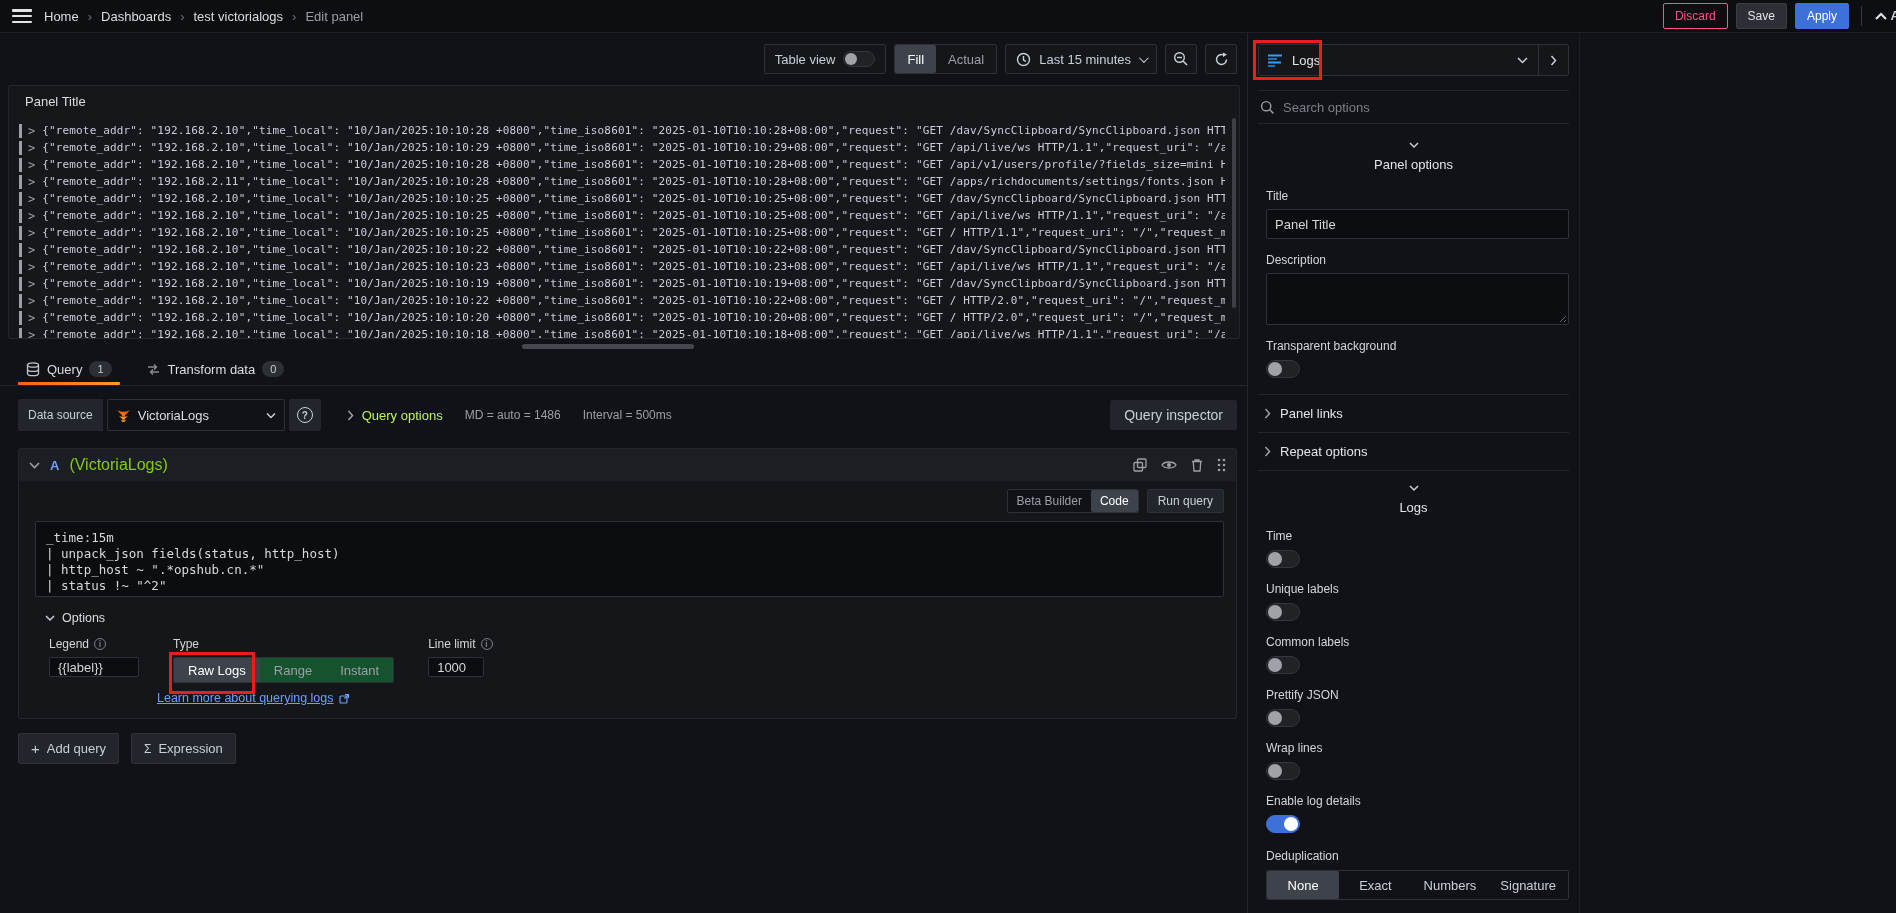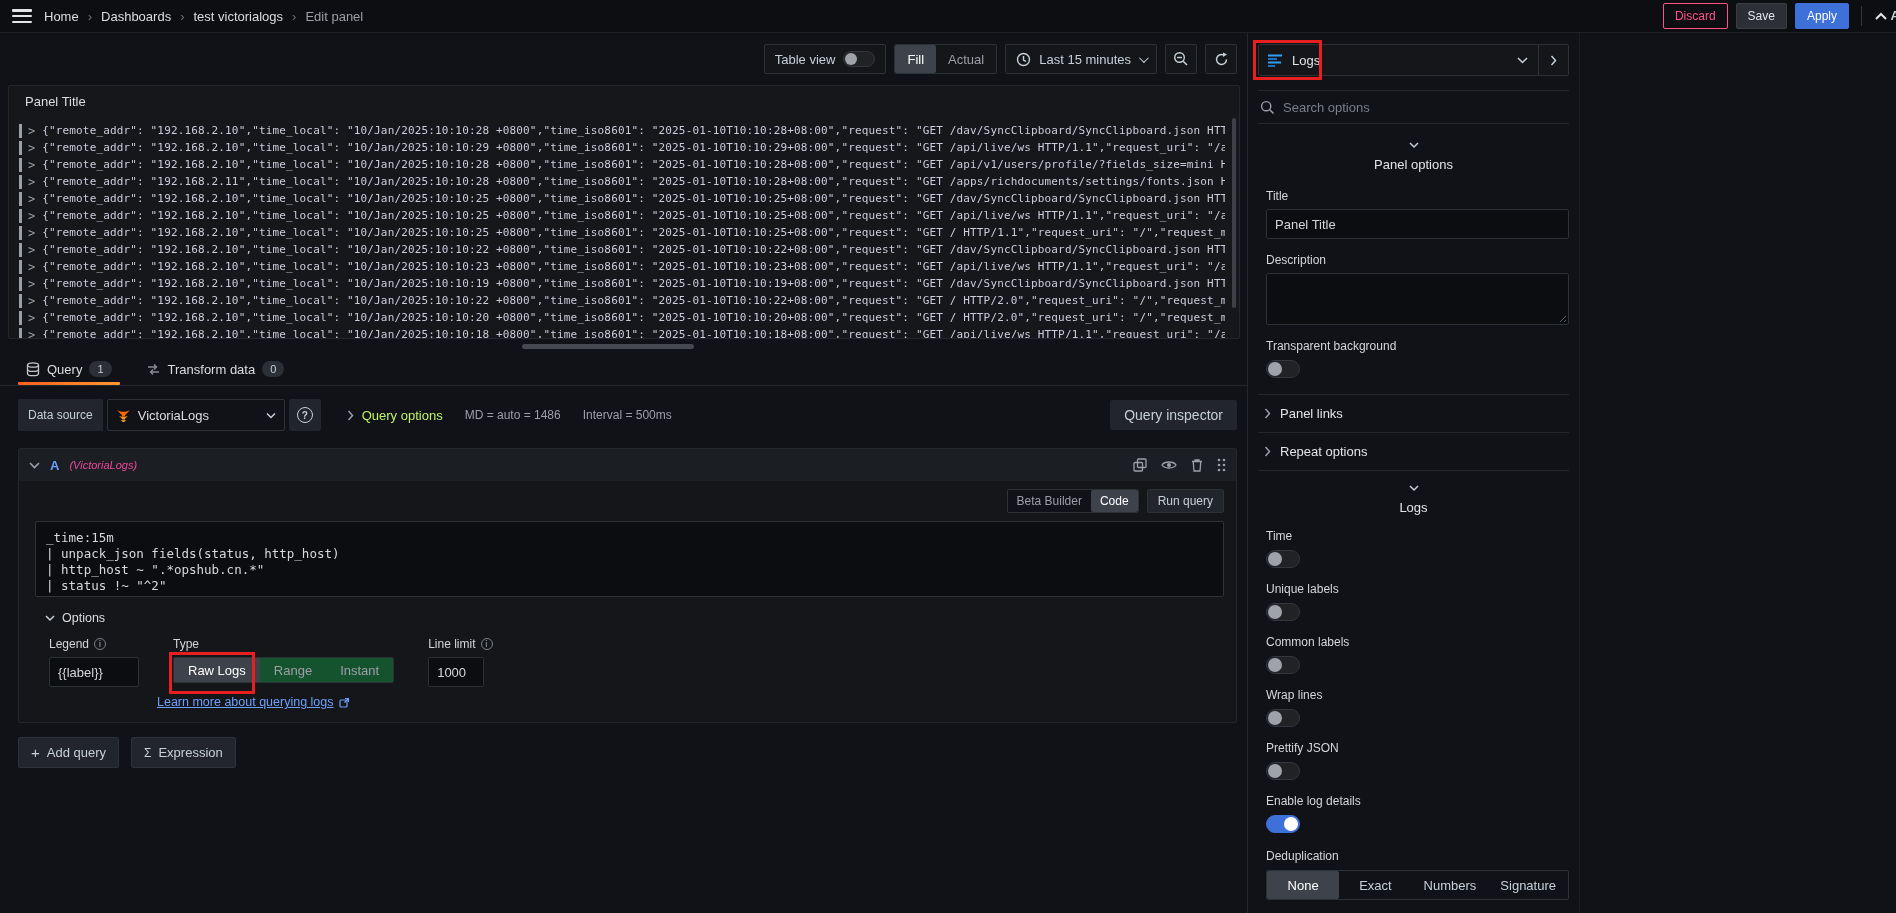--- a/index.html
+++ b/index.html
@@ -72,39 +72,39 @@
   .qopts { display:flex; align-items:center; gap:8px; margin-left:26px; font-size:13px; }
   .qopts .chev-r-blue { color:#9e9ea8; font-size:14px; }
   .qopts-label { color:#bef264; font-weight:500; cursor:pointer; }
   .qopts-stat { color:#9e9ea8; font-size:12px; margin-left:14px; }
   .btn-inspector { margin-left:auto; background:#22252b; border-radius:2px; color:#c7d0d9; font-size:14px; padding:7px 14px; cursor:pointer; }
 
   
   .qcard { margin:17px 14px 0 14px; border:1px solid #24262b; border-radius:2px; background:#141619; }
   .qcard-head { height:32px; background:#1b1e23; display:flex; align-items:center; padding:0 10px; gap:10px; }
   .qref { color:#6e9fff; font-size:13px; font-weight:700; cursor:pointer; }
-  .qds { color:#ec4899; font-size:11px; font-style:italic; }
+  .qds { color:#84cc16; font-size:16px; }
   .qhead-icons { margin-left:auto; display:flex; align-items:center; gap:14px; }
   .qhead-icons .ic { cursor:pointer; display:flex; }
   .qbody { padding:8px 12px 12px 16px; }
   .builder-row { display:flex; justify-content:flex-end; align-items:center; gap:8px; }
   .mini-seg { display:flex; height:24px; background:#111217; border:1px solid #2c3235; border-radius:2px; overflow:hidden; }
   .mini-seg .seg { font-size:12px; padding:0 9px; }
   .btn-run { height:24px; display:flex; align-items:center; background:#22252b; border:1px solid #2c3235; border-radius:2px;
     font-size:12px; color:#c7d0d9; padding:0 10px; cursor:pointer; }
   .code-box { margin-top:8px; background:#0c0d11; border:1px solid #2c3235; border-radius:2px; padding:8px 10px; height:76px; cursor:text; }
   .code-line { font-family:"DejaVu Sans Mono", monospace; font-size:12.5px; line-height:16px; color:#d8d9da; white-space:pre; }
 
   .opts-header { display:flex; align-items:center; gap:7px; margin:14px 0 0 10px; font-size:12.5px; color:#dcdde1; cursor:pointer; }
   .fields-row { display:flex; gap:34px; margin:12px 0 0 14px; }
   .fgroup { display:flex; flex-direction:column; gap:6px; }
   .flabel { font-size:12px; color:#d5d6d9; display:flex; align-items:center; gap:5px; }
   .info-i { width:12px; height:12px; border:1px solid #7b7f87; border-radius:50%; color:#7b7f87; font-size:8.5px;
     display:flex; align-items:center; justify-content:center; font-weight:700; }
-  .finput { height:30px; background:#0c0d11; border:1px solid #2c3235; border-radius:2px; color:#d5d6d9; font-size:13px; padding:0 8px;
+  .finput { height:20px; background:#0c0d11; border:1px solid #2c3235; border-radius:2px; color:#d5d6d9; font-size:13px; padding:0 8px;
     font-family:"Liberation Sans", sans-serif; }
   .finput.legend { width:90px; }
   .finput.limit { width:56px; }
   .type-seg { display:flex; height:26px; background:#14532d; border:1px solid #2c3235; border-radius:2px; position:relative; }
   .type-seg .seg { font-size:13px; padding:0 14px; }
   .type-seg .seg.active { background:#3e434b; color:#fff; }
   .red-annot-type { position:absolute; left:-5px; top:-6px; width:86px; height:42px; border:3px solid #e81f1f; pointer-events:none; z-index:3; }
   .learn-link { margin:8px 0 0 122px; display:inline-flex; align-items:center; gap:5px; font-size:12.5px; color:#6e9fff;
     text-decoration:underline; cursor:pointer; }
   .editor-footer { display:flex; gap:12px; margin:14px 0 0 14px; }
@@ -577,28 +577,28 @@
   </div>
 
   <div class="tgl-row">
     <div class="side-label">Common labels</div>
     <div class="tgl">
               <div class="knob"></div>
             </div>
   </div>
 
   <div class="tgl-row">
-    <div class="side-label">Wrap lines</div>
+    <div class="side-label">Prettify JSON</div>
     <div class="tgl">
               <div class="knob"></div>
             </div>
   </div>
 
   <div class="tgl-row">
-    <div class="side-label">Prettify JSON</div>
+    <div class="side-label">Wrap lines</div>
     <div class="tgl">
               <div class="knob"></div>
             </div>
   </div>
 
   <div class="tgl-row">
     <div class="side-label">Enable log details</div>
     <div class="tgl on">
               <div class="knob"></div>
             </div>

